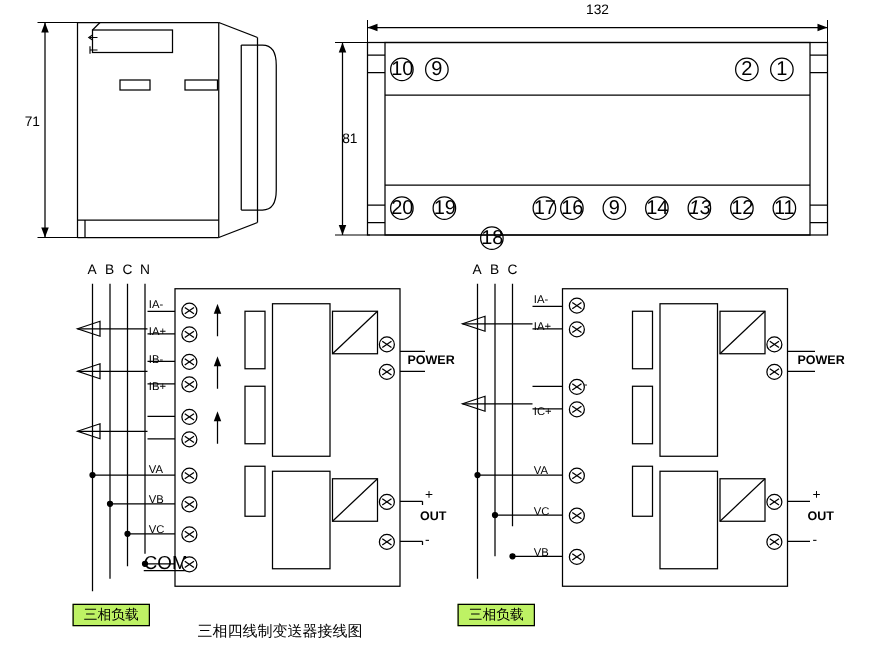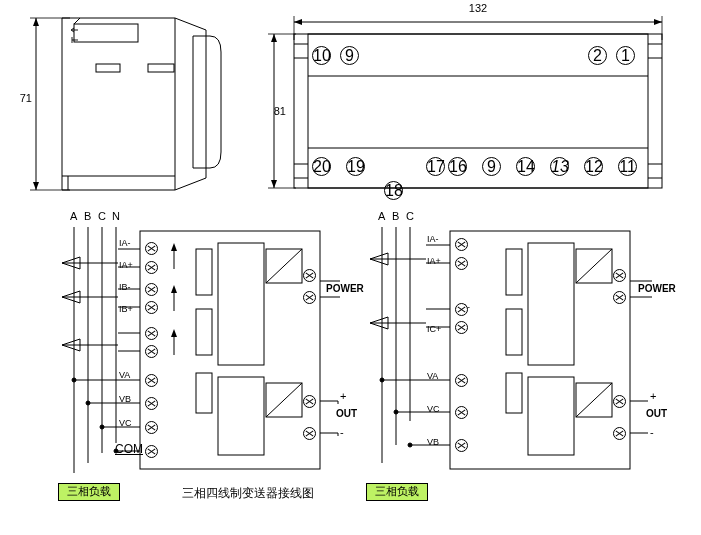--- a/index.html
+++ b/index.html
@@ -255,21 +255,21 @@
     <span class="txt" style="left:112px;top:6px;font-size:11px;">N</span>
 
     <span class="txt" style="left:119px;top:34px;font-size:9px;">IA-</span>
     <span class="txt" style="left:119px;top:56px;font-size:9px;">IA+</span>
     <span class="txt" style="left:119px;top:78px;font-size:9px;">IB-</span>
     <span class="txt" style="left:119px;top:100px;font-size:9px;">IB+</span>
 
     <span class="txt" style="left:119px;top:166px;font-size:9px;">VA</span>
     <span class="txt" style="left:119px;top:190px;font-size:9px;">VB</span>
     <span class="txt" style="left:119px;top:214px;font-size:9px;">VC</span>
-    <span class="txt" style="left:115px;top:238px;font-size:12px;text-decoration:underline;">COM</span>
+    <span class="txt" style="left:115px;top:238px;font-size:15px;text-decoration:underline;">COM</span>
 
     <div class="screw" style="left:145px;top:37px;"></div>
     <div class="screw" style="left:145px;top:56px;"></div>
     <div class="screw" style="left:145px;top:78px;"></div>
     <div class="screw" style="left:145px;top:96px;"></div>
     <div class="screw" style="left:145px;top:122px;"></div>
     <div class="screw" style="left:145px;top:140px;"></div>
     <div class="screw" style="left:145px;top:169px;"></div>
     <div class="screw" style="left:145px;top:192px;"></div>
     <div class="screw" style="left:145px;top:216px;"></div>
@@ -281,21 +281,21 @@
 
     <span class="txt" style="left:326px;top:79px;font-size:10px;font-weight:bold;">POWER</span>
     <span class="txt" style="left:340px;top:186px;font-size:11px;">+</span>
     <span class="txt" style="left:336px;top:204px;font-size:10px;font-weight:bold;">OUT</span>
     <span class="txt" style="left:340px;top:222px;font-size:11px;">-</span>
 
     <div class="lbl-box cn" style="left:58px;top:278px;width:62px;height:18px;line-height:16px;">
       <span>三相负载</span>
     </div>
 
-    <span class="caption cn" style="left:158px;top:280px;margin-left:24px;">三相四线制变送器接线图</span>
+    <span class="caption cn" style="left:158px;top:292px;">三相四线制变送器接线图</span>
   </div>
 
   <div class="abs" style="left:352px;top:205px;width:349px;height:330px;">
     <svg width="349" height="330" viewBox="0 0 349 330">
       <g stroke="#000" fill="none" stroke-width="1">
 
         <line x1="30" y1="22" x2="30" y2="258"></line>
         <line x1="44" y1="22" x2="44" y2="240"></line>
         <line x1="58" y1="22" x2="58" y2="216"></line>
 

